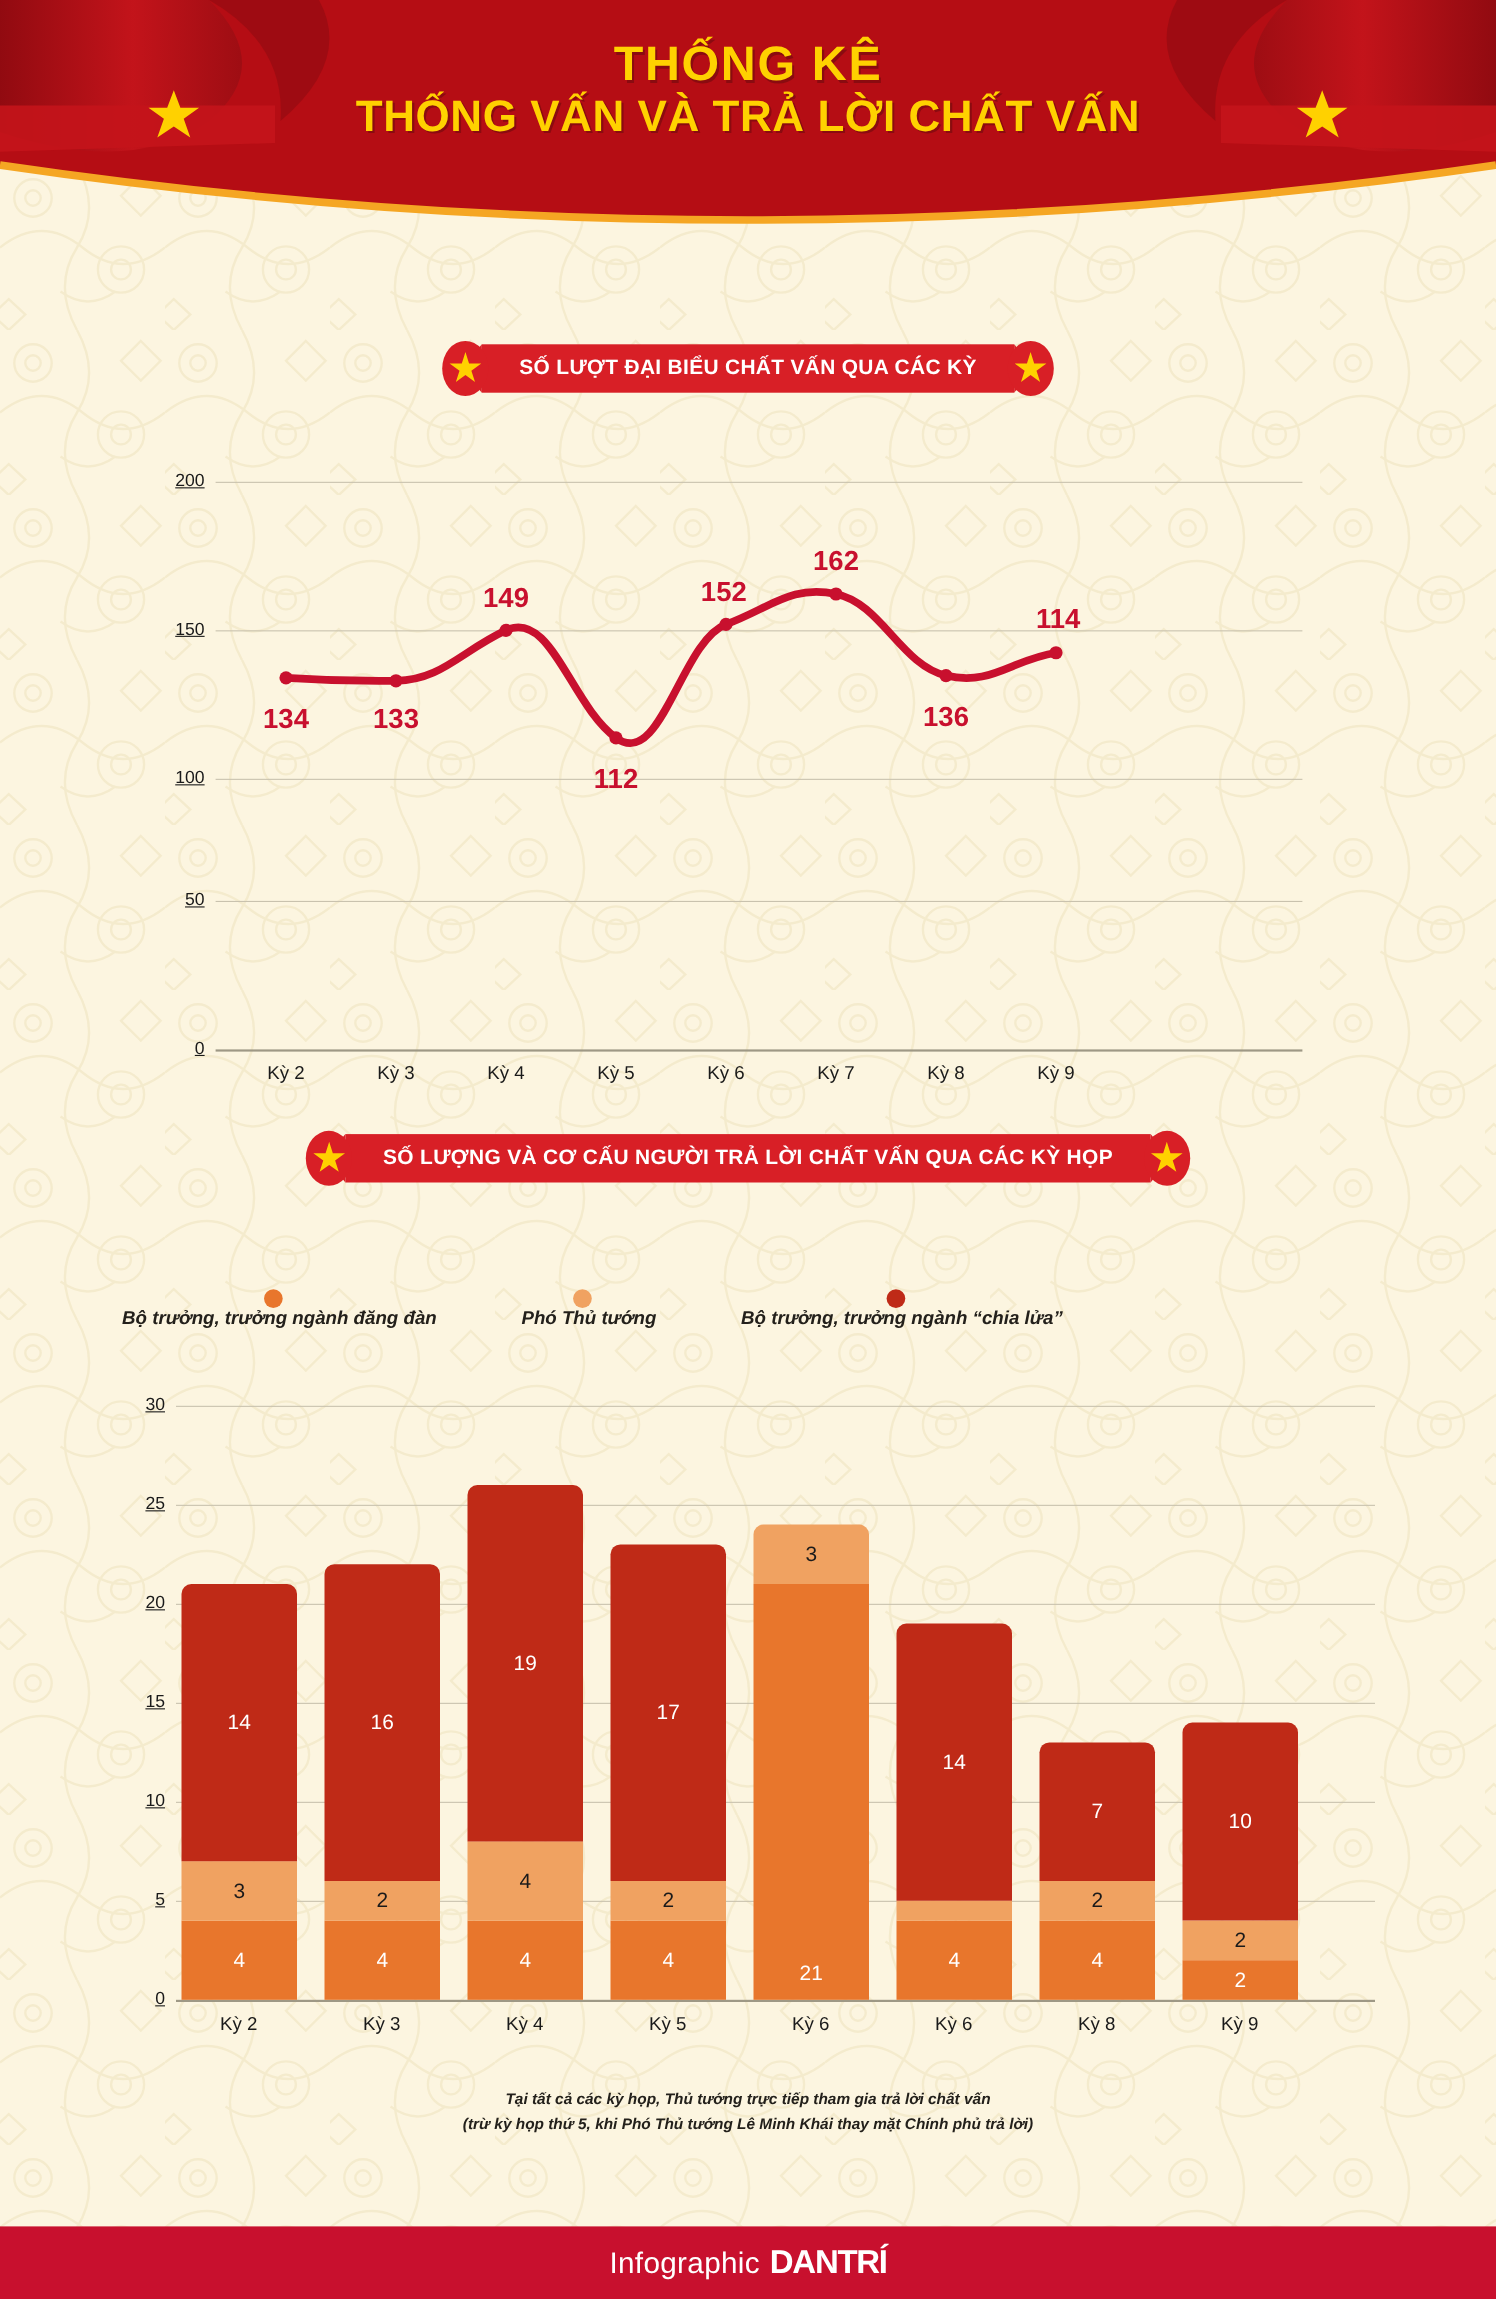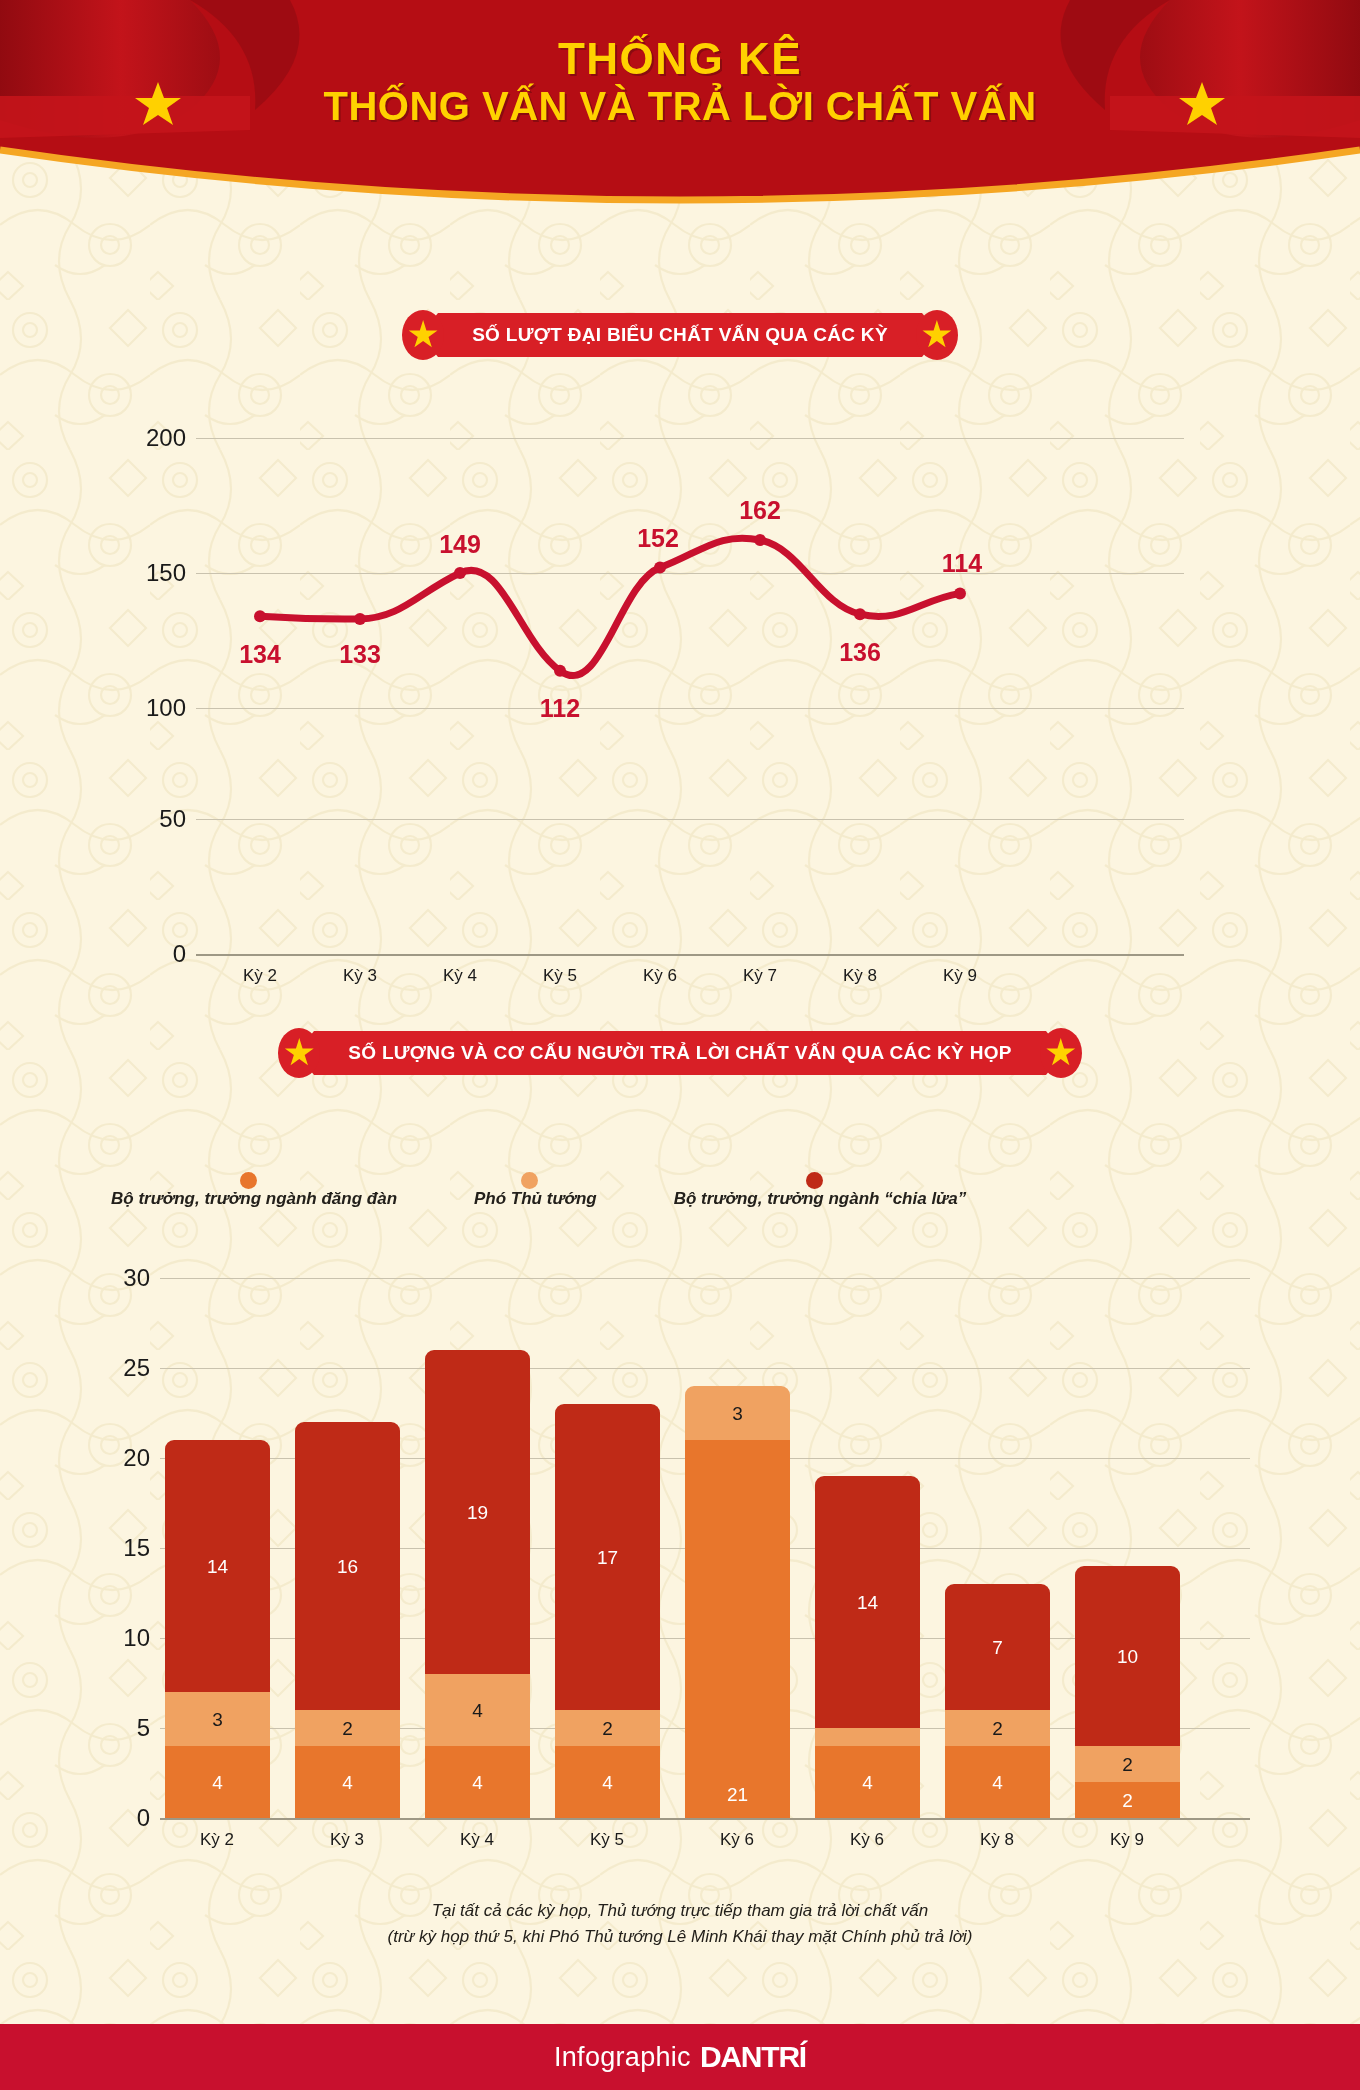--- a/index.html
+++ b/index.html
@@ -98,26 +98,27 @@
   }
   .gridline {
     position: absolute;
     height: 1px;
     background: #C9C2AE;
     left: 0;
   }
   .ytick {
     position: absolute;
     right: 0;
-    font-size: 24px;
+    font-size: 16px;
     color: #1a1a1a;
     transform: translateY(-50%);
     text-align: right;
     width: 52px;
     padding-right: 10px;
+    text-decoration: underline;
   }
   .xtick {
     position: absolute;
     font-size: 17px;
     color: #1a1a1a;
     text-align: center;
     transform: translateX(-50%);
     white-space: nowrap;
   }
 
@@ -160,23 +161,23 @@
     font-size: 19px;
     line-height: 1;
     white-space: nowrap;
   }
 
   
   .footnote {
     position: absolute;
     width: 100%;
     text-align: center;
-    font-size: 17px;
+    font-size: 14px;
     font-style: italic;
-    font-weight: normal;
+    font-weight: bold;
     color: #23201b;
     line-height: 1.55;
   }
 
   
   .footer {
     position: absolute;
     left: 0; bottom: 0;
     width: 1360px; height: 66px;
     background: #C8102E;

